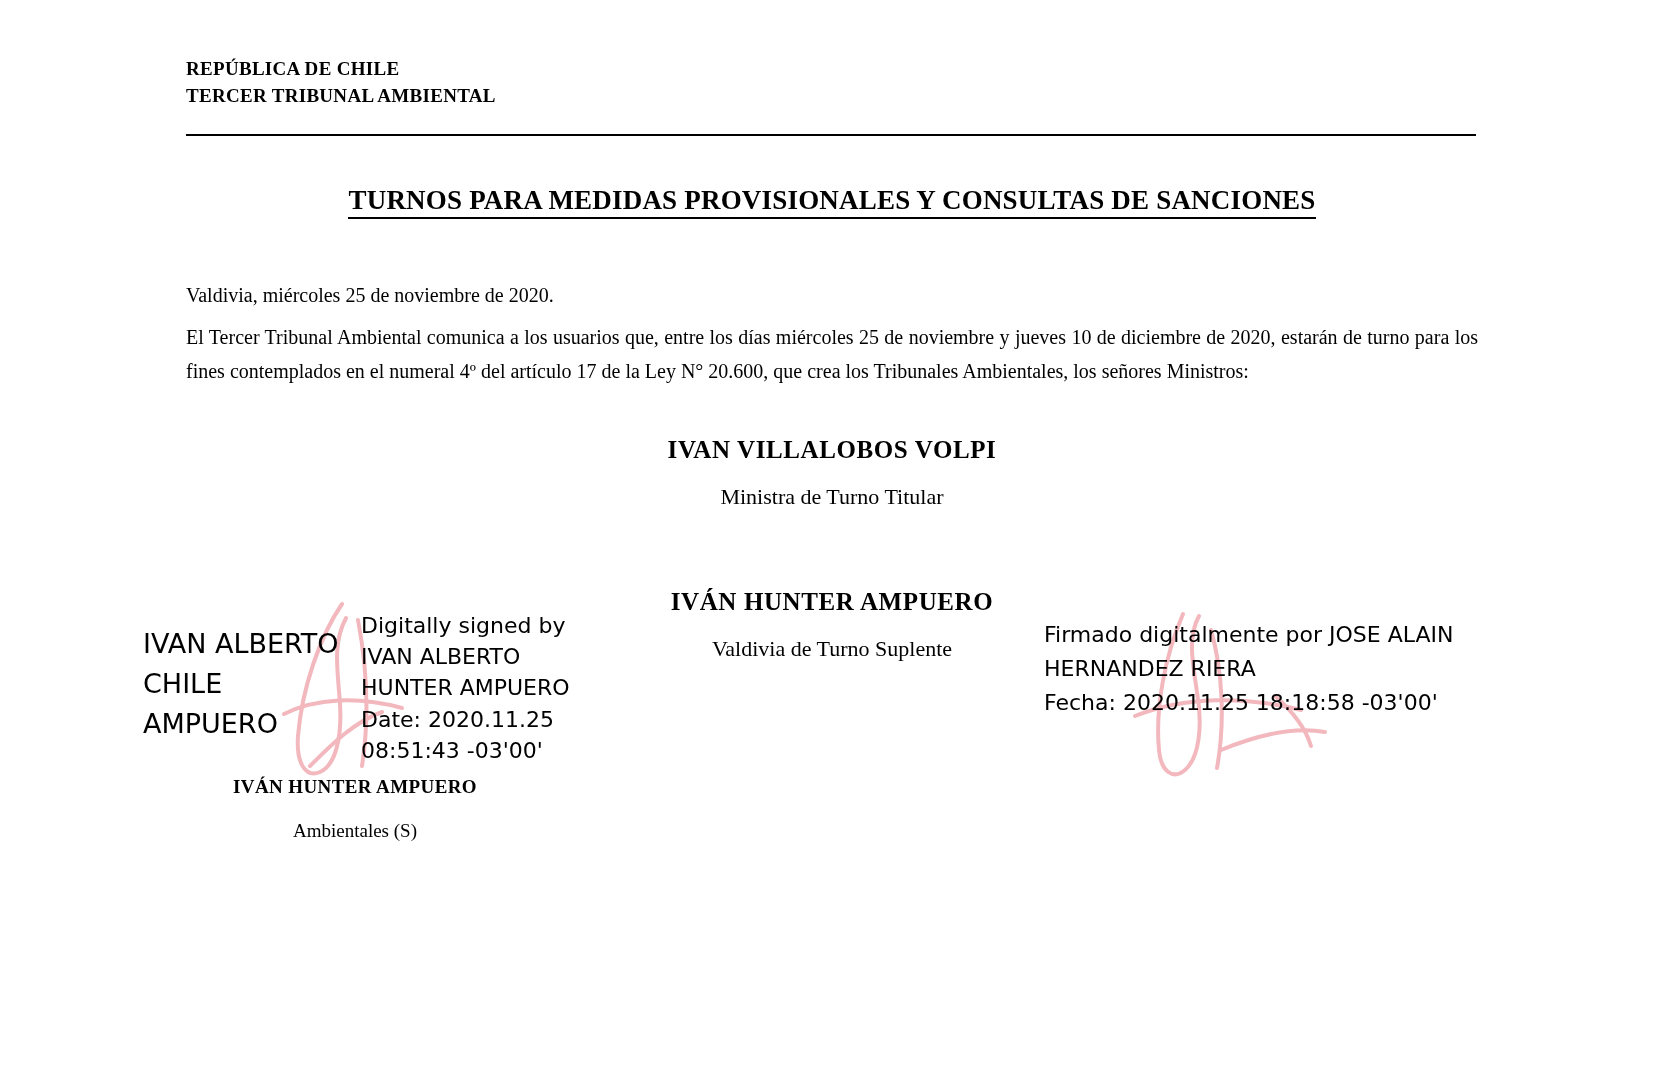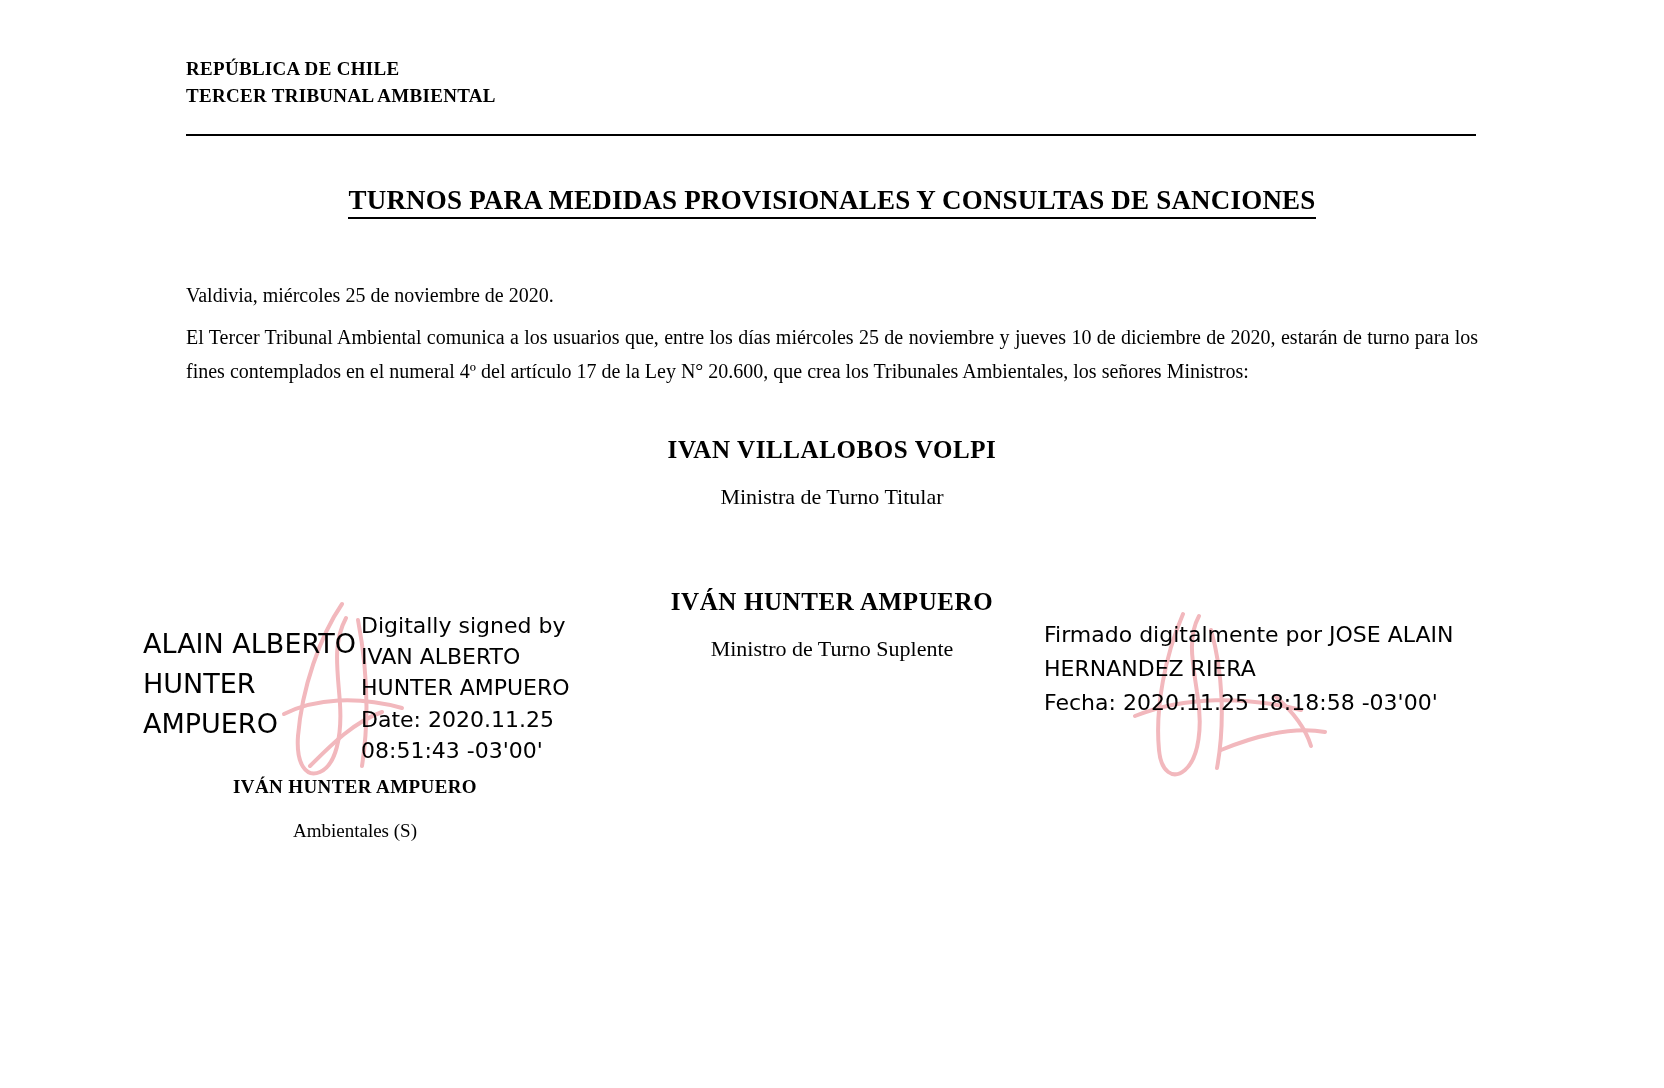--- a/index.html
+++ b/index.html
@@ -175,21 +175,21 @@
   <div class="place-date">Valdivia, miércoles 25 de noviembre de 2020.</div>
   <div class="paragraph">El Tercer Tribunal Ambiental comunica a los usuarios que, entre los días miércoles 25 de noviembre y jueves 10 de diciembre de 2020, estarán de turno para los fines contemplados en el numeral 4º del artículo 17 de la Ley N° 20.600, que crea los Tribunales Ambientales, los señores Ministros:</div>
 
   <div class="minister-block" id="minister-titular">
     <div class="minister-name">IVAN VILLALOBOS VOLPI</div>
     <div class="minister-role">Ministra de Turno Titular</div>
   </div>
 
   <div class="minister-block" id="minister-suplente">
     <div class="minister-name">IVÁN HUNTER AMPUERO</div>
-    <div class="minister-role">Ministro de Turno Suplente</div>
+    <div class="minister-role">Valdivia de Turno Suplente</div>
   </div>
 
   <span class="scribble" id="scribble-left">
     <svg width="170" height="200" viewBox="0 0 170 200" fill="none" xmlns="http://www.w3.org/2000/svg">
       <g stroke="#f2b8bd" stroke-width="4" fill="none" stroke-linecap="round">
         <path d="M80 8 C 58 40, 40 92, 36 140 C 34 168, 44 182, 58 176 C 74 169, 80 140, 78 108 C 76 76, 70 48, 84 22"></path>
         <path d="M22 118 C 54 102, 96 100, 140 112"></path>
         <path d="M48 170 C 70 148, 92 126, 120 116"></path>
         <path d="M96 24 C 104 66, 108 118, 100 170"></path>
       </g>
@@ -201,21 +201,21 @@
       <g stroke="#f2b8bd" stroke-width="4" fill="none" stroke-linecap="round">
         <path d="M58 14 C 40 56, 30 108, 34 150 C 36 172, 48 180, 60 170 C 74 158, 78 126, 72 92 C 68 64, 62 38, 74 16"></path>
         <path d="M10 116 C 60 96, 120 96, 176 110"></path>
         <path d="M86 30 C 98 72, 100 124, 92 168"></path>
         <path d="M96 150 C 130 136, 166 126, 200 132"></path>
         <path d="M150 96 C 166 110, 180 126, 186 146"></path>
       </g>
     </svg>
   </span>
 
-  <div class="stamp" id="stamp-left-name">ALAIN ALBERTO HUNTER AMPUERO</div>
+  <div class="stamp" id="stamp-left-name">IVAN ALBERTO CHILE AMPUERO</div>
   <div class="stamp" id="stamp-left-detail">Digitally signed by IVAN ALBERTO HUNTER AMPUERO
 Date: 2020.11.25 08:51:43 -03'00'</div>
   <div class="stamp" id="stamp-right-detail">Firmado digitalmente por JOSE ALAIN HERNANDEZ RIERA
 Fecha: 2020.11.25 18:18:58 -03'00'</div>
 
   <div class="sig-block" id="sig-left">
     <div class="sig-name">IVÁN HUNTER AMPUERO</div>
     <div class="sig-role">Ambientales (S)</div>
   </div>
 

